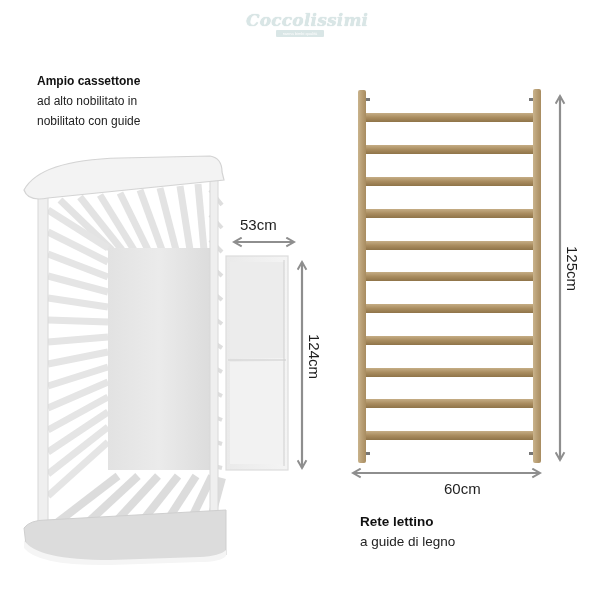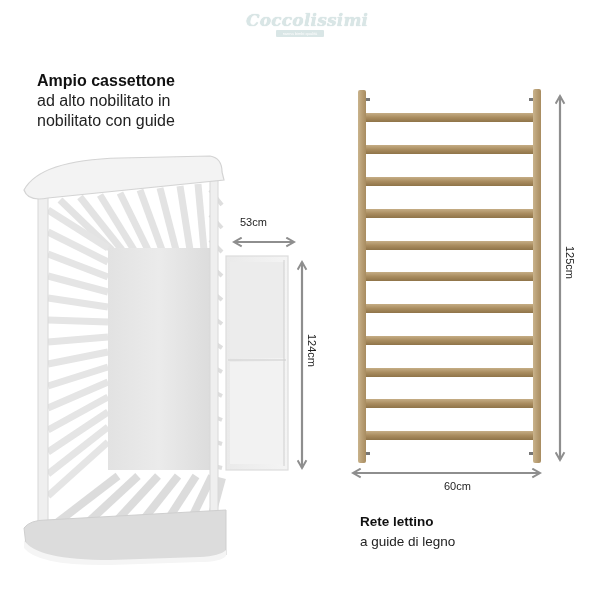--- a/index.html
+++ b/index.html
@@ -7,27 +7,27 @@
          font-family: "Liberation Sans", "DejaVu Sans", sans-serif; color: #1e1e1e; }
   .abs { position: absolute; }
 
   .logo { left: 246px; top: 10px; width: 108px; text-align: center; }
   .logo-main { font-family: "DejaVu Serif", serif; font-style: italic; font-weight: bold;
                font-size: 17px; color: #d9e6e6; letter-spacing: 0.2px;
                text-shadow: 0 0 1px #c5d6d6; }
   .logo-sub { margin: 0 auto; width: 48px; height: 7px; background: #d9e6e6; border-radius: 1px;
               font-size: 4px; color: #fff; line-height: 7px; overflow: hidden; }
 
-  .desc-left { left: 37px; top: 71px; width: 260px; font-size: 16px; line-height: 20px; color: #222; }
+  .desc-left { left: 37px; top: 71px; width: 260px; font-size: 12px; line-height: 20px; color: #222; }
   .desc-left .title { font-weight: bold; color: #111; }
 
   .desc-right { right: 40px; top: 512px; width: 200px; font-size: 13.5px; line-height: 20px; color: #222; }
   .desc-right .title { font-weight: bold; color: #111; }
 
-  .dim-label { font-size: 11px; color: #1e1e1e; }
+  .dim-label { font-size: 15px; color: #1e1e1e; }
   .dim-vert { writing-mode: vertical-rl; }
 
   svg { position: absolute; left: 0; top: 0; }
 </style>
 </head>
 <body>
 
 <div class="abs logo">
   <div class="logo-main">Coccolissimi</div>
   <div class="logo-sub">nanna bimbi qualità</div>

